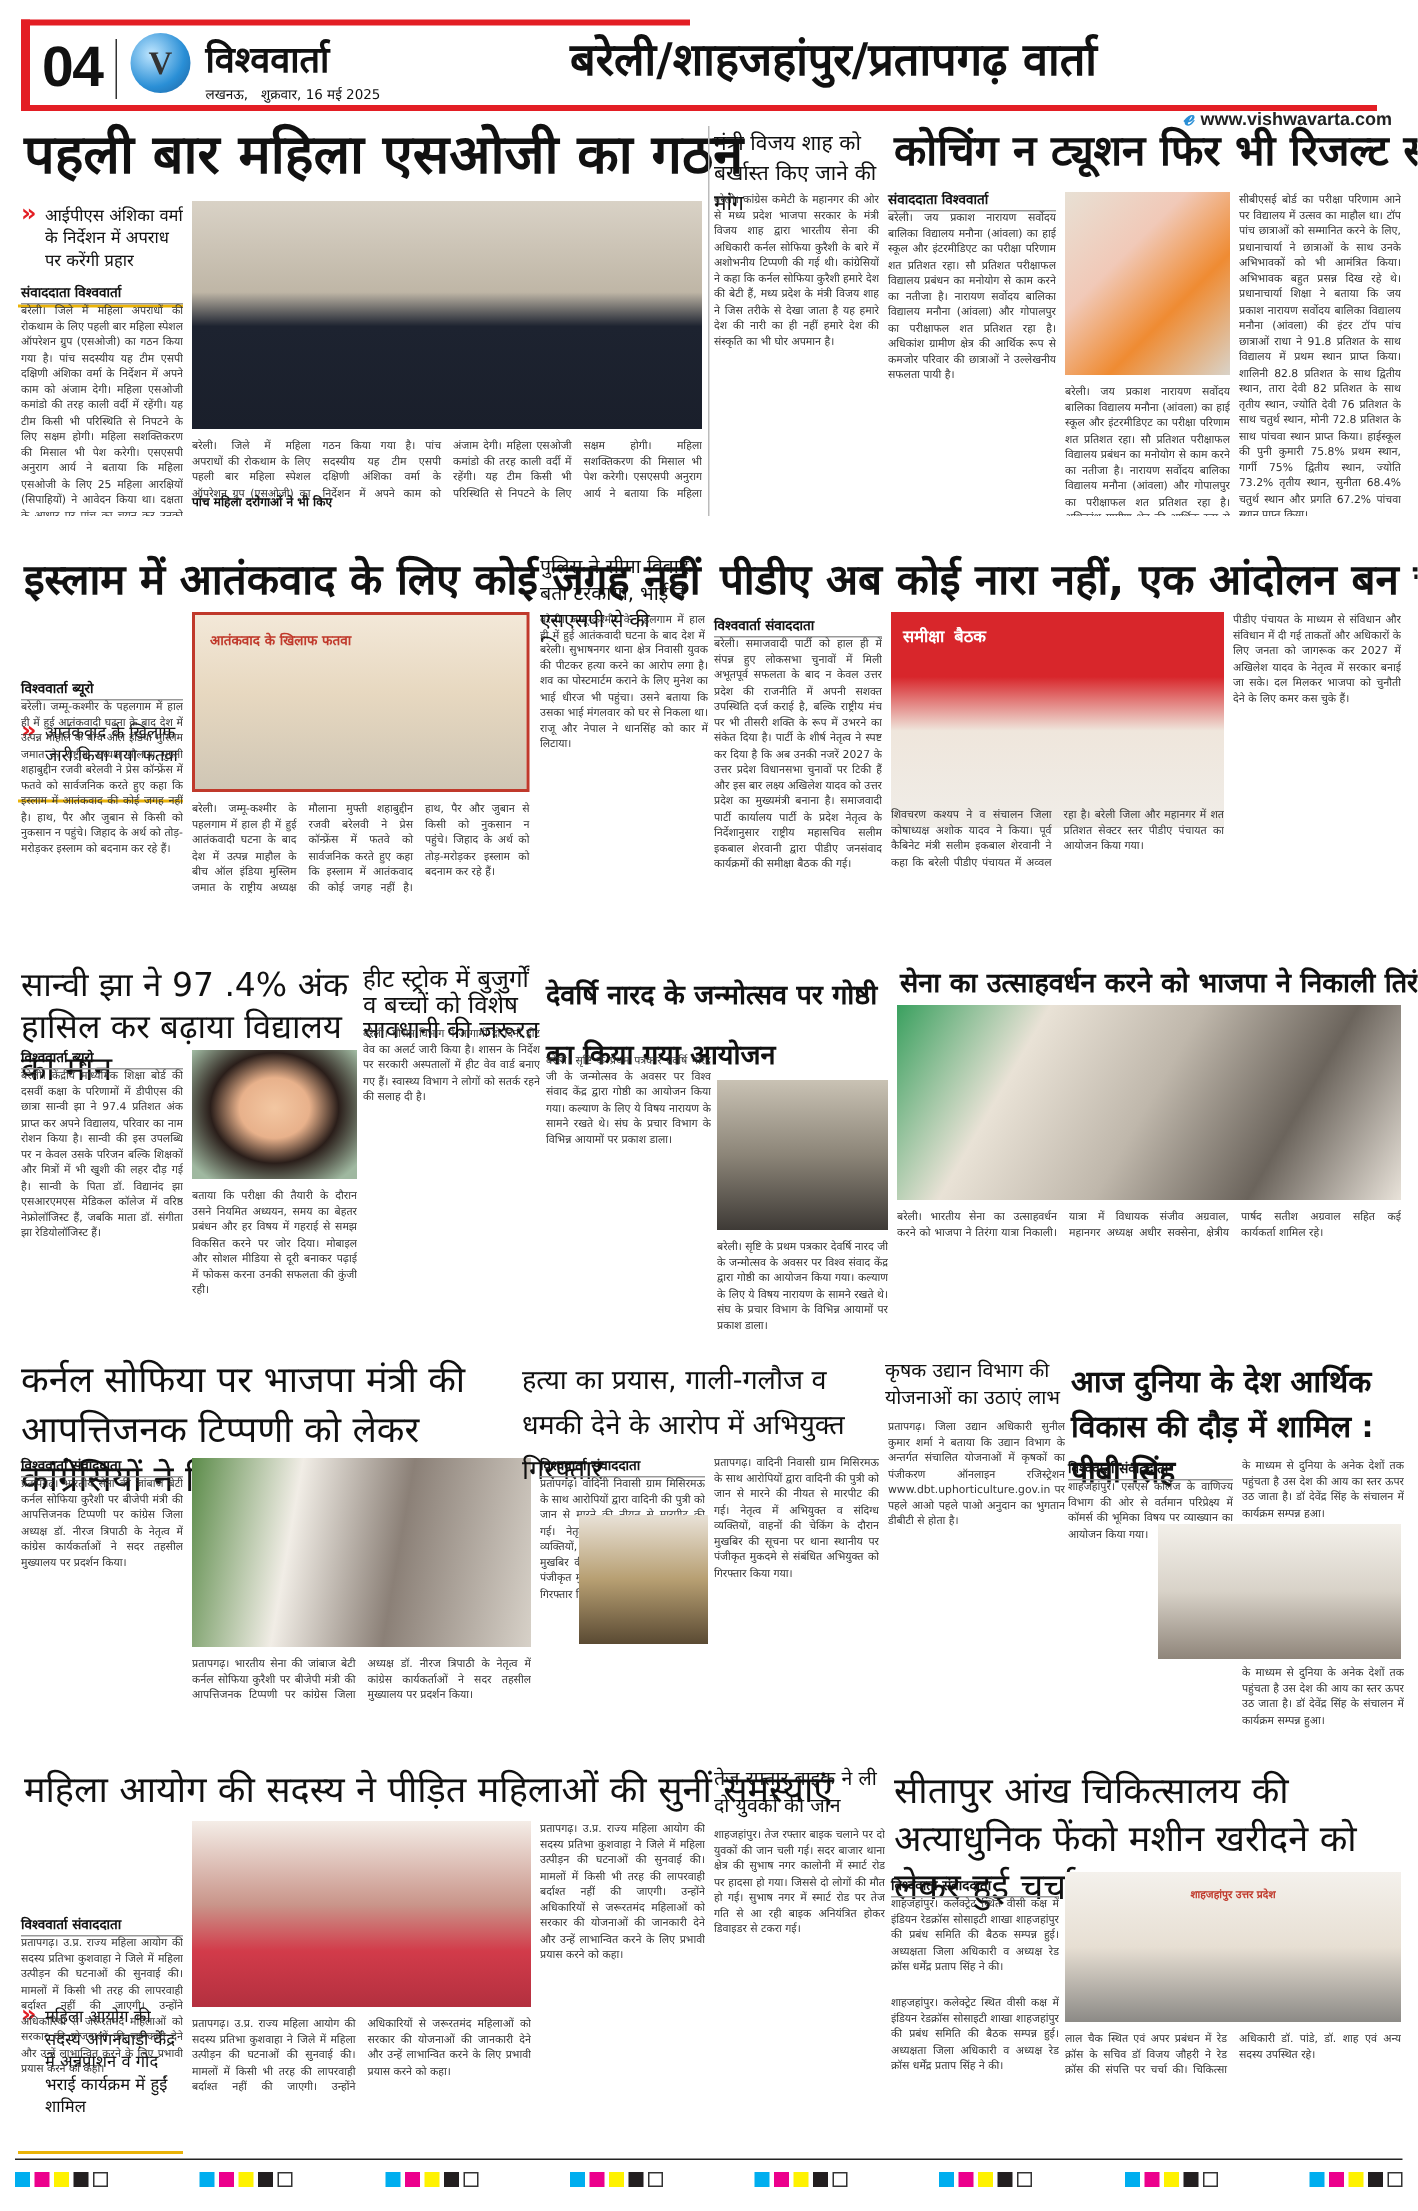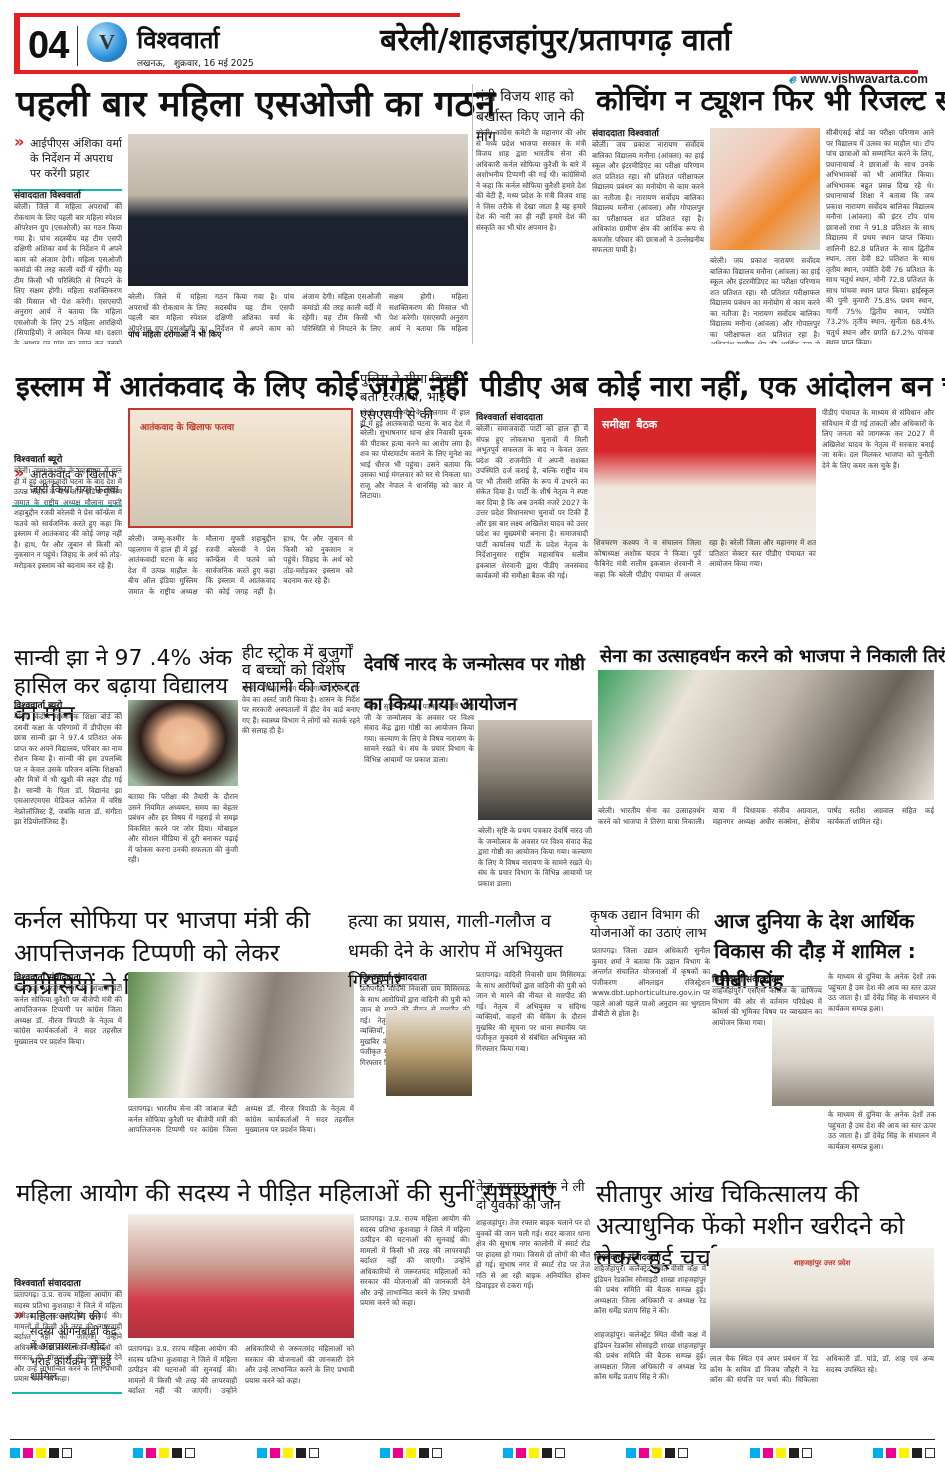--- a/index.html
+++ b/index.html
@@ -19,21 +19,21 @@
   .website .e { color: #2a8fd6; font-size: 16px; margin-right: 4px; }
   
   .hl { font-weight: 700; white-space: nowrap; line-height: 1.1; }
   .hl-xl { font-size: 36px; }
   .hl-l { font-size: 28px; }
   .hl-m { font-size: 24px; }
   .hl-s { font-size: 17px; font-weight: 400; text-align: left; }
   .byline { font-size: 9px; font-weight: 700; border-bottom: 1px solid #999; padding-bottom: 1px; }
   .body-text { font-size: 7.2px; line-height: 10.5px; color: #333; text-align: justify; overflow: hidden; }
   .photo { background: #777; overflow: hidden; }
-  .kicker { font-size: 11px; line-height: 15px; padding-left: 18px; position: relative; border-bottom: 2px solid #14b8a6; padding-bottom: 8px; }
+  .kicker { font-size: 11px; line-height: 15px; padding-left: 18px; position: relative; border-bottom: 2px solid #eab308; padding-bottom: 22px; }
   .kicker::before { content: "»"; position: absolute; left: 2px; top: -2px; color: #e31e24; font-weight: 700; font-size: 16px; }
   .rule { background: #222; height: 1px; }
   .colrule { background: #bbb; width: 1px; }
   .reg { display: flex; gap: 3px; align-items: center; }
   .reg i { display:block; width: 10px; height: 10px; }
 </style>
 </head>
 <body>
 
 <div class="abs mast-frame"></div>

